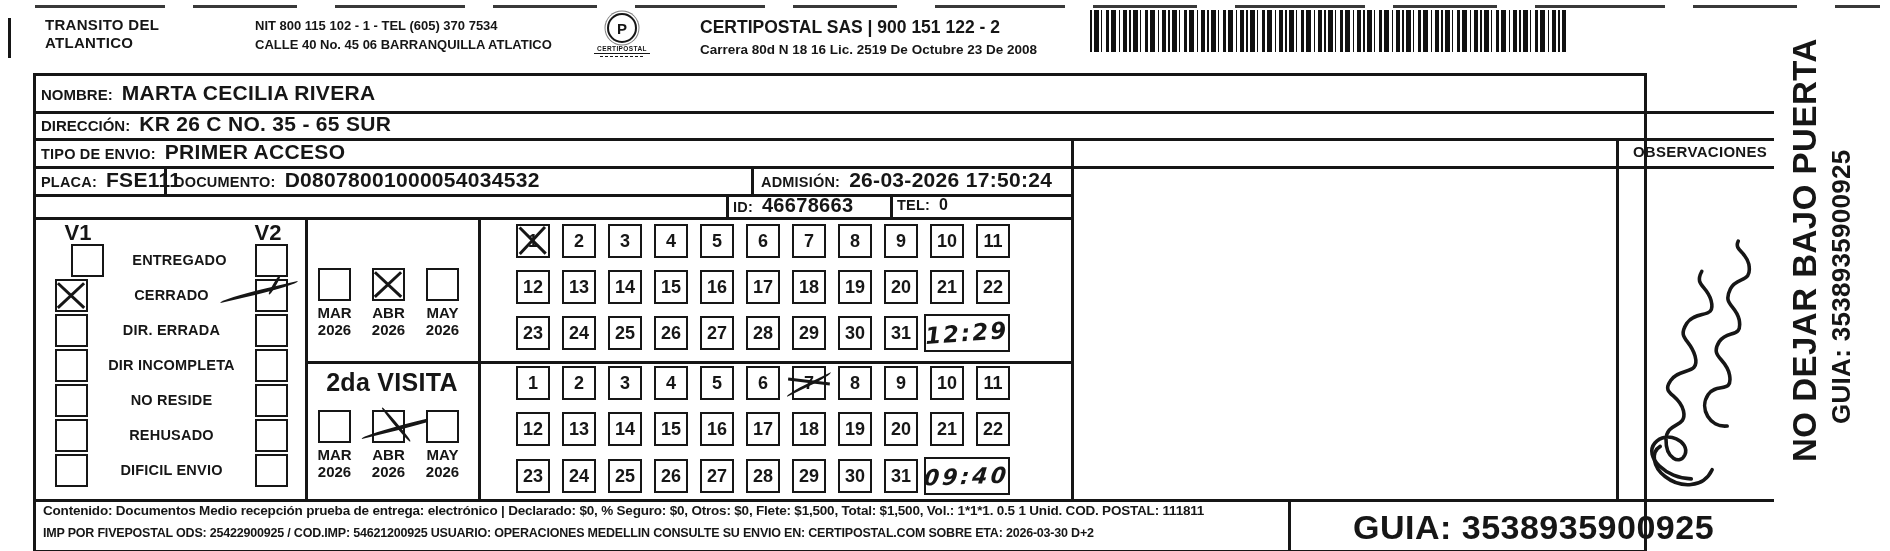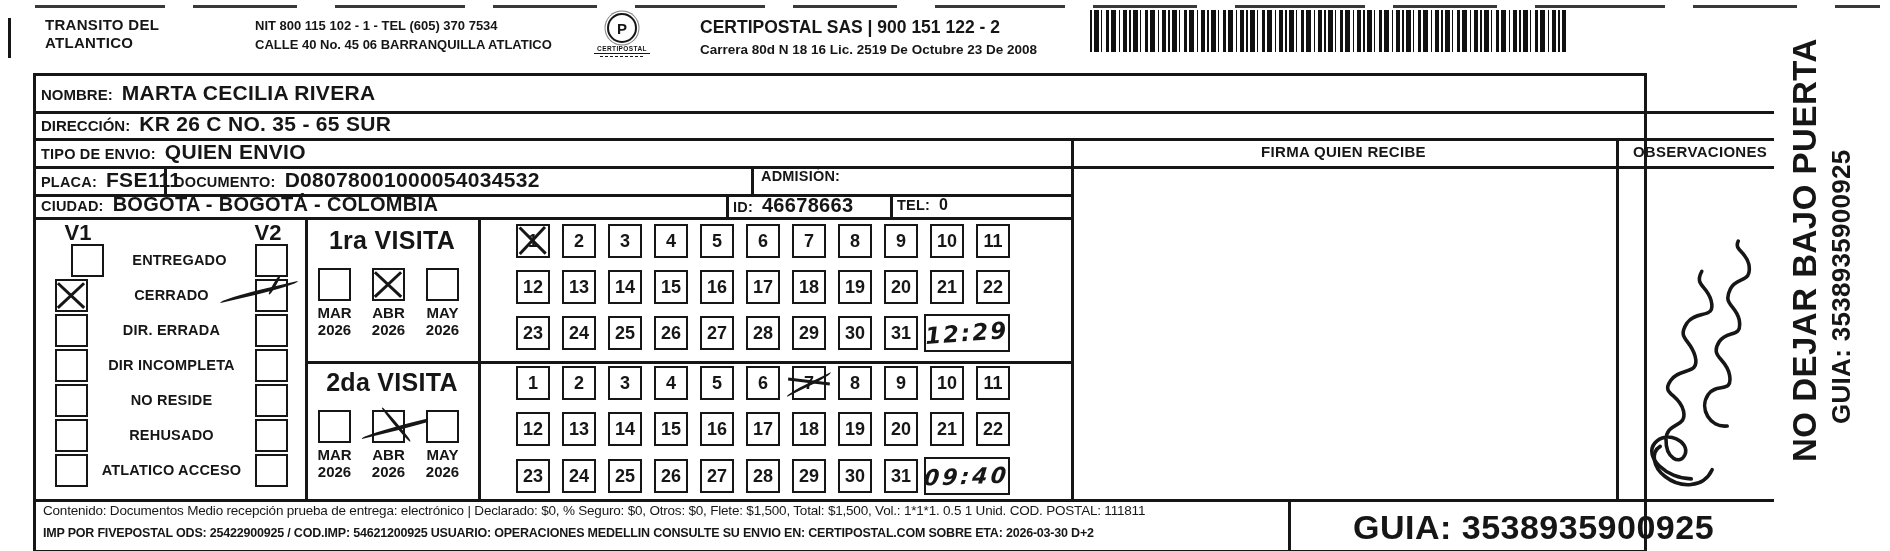--- a/index.html
+++ b/index.html
@@ -71,21 +71,21 @@
   .day-cell.px-day::before,.day-cell.px-day::after { content:""; position:absolute; left:-4px; top:13px; width:37px; height:3.4px; background:#161616;}
   .px-day::before{ transform:rotate(45deg);} .px-day::after{ transform:rotate(-47deg);}
   .sc1 { position:absolute; left:-10px; top:15px; width:50px; height:3.4px; background:#161616; transform:rotate(-26deg); border-radius:60%/100% 0;}
   .sc2 { position:absolute; left:-6px; top:12px; width:42px; height:3px; background:#161616; transform:rotate(7deg);}
   .time-box { position:absolute; width:86px; height:38px; border:2.5px solid #161616;
     display:flex; align-items:center; justify-content:center; overflow:visible;}
   .hand-time { font-family:"DejaVu Sans",sans-serif; font-style:italic; font-weight:700; font-size:23px;
     transform:rotate(-4deg); display:inline-block; letter-spacing:2px;}
   .hand-time2 { transform:rotate(-2deg) skewX(-8deg); font-size:22px; letter-spacing:3px;}
   
-  .foot1 { position:absolute; left:7px; top:427px; font-weight:400; font-size:13.5px; letter-spacing:-0.2px; white-space:nowrap;}
+  .foot1 { position:absolute; left:7px; top:427px; font-weight:700; font-size:13.5px; letter-spacing:-0.2px; white-space:nowrap;}
   .foot2 { position:absolute; left:7px; top:450px; font-weight:700; font-size:12.5px; letter-spacing:-0.2px; white-space:nowrap;}
   .guia-cell { position:absolute; left:1252px; top:423px; width:491px; height:57px;
     display:flex; align-items:center; justify-content:center; font-weight:700; font-size:34px; letter-spacing:.5px;}
   
   .signature { position:absolute; left:1532px; top:237px; width:260px; height:96px;
     transform:rotate(-76deg); transform-origin:center;}
   
   .side1 { position:absolute; left:1786px; top:462px; transform:rotate(-90deg); transform-origin:0 0;
     white-space:nowrap; font-weight:700; font-size:33px; letter-spacing:.5px;}
   .side2 { position:absolute; left:1826px; top:424px; transform:rotate(-90deg); transform-origin:0 0;
@@ -141,47 +141,43 @@
     <div class="frow" style="left:5px;top:5px">
       <span class="flabel-big">NOMBRE:</span>
       <span class="fvalue">MARTA CECILIA RIVERA</span>
     </div>
     <div class="frow" style="left:5px;top:36px">
       <span class="flabel-big">DIRECCIÓN:</span>
       <span class="fvalue">KR 26 C NO. 35 - 65 SUR</span>
     </div>
     <div class="frow" style="left:5px;top:64px">
       <span class="flabel">TIPO DE ENVIO:</span>
-      <span class="fvalue">QUIEN ENVIO</span>
+      <span class="fvalue">PRIMER ACCESO</span>
     </div>
     <div class="frow" style="left:5px;top:92px">
       <span class="flabel">PLACA:</span>
       <span class="fvalue">FSE111</span>
     </div>
     <div class="frow" style="left:138px;top:92px">
       <span class="flabel">DOCUMENTO:</span>
       <span class="fvalue">D08078001000054034532</span>
     </div>
     <div class="frow" style="left:725px;top:92px">
       <span class="flabel">ADMISIÓN:</span>
-    </div>
-    <div class="frow" style="left:5px;top:117px">
-      <span class="flabel">CIUDAD:</span>
-      <span class="fvalue" style="font-size:20px">BOGOTA - BOGOTÁ - COLOMBIA</span>
+      <span class="fvalue">26-03-2026 17:50:24</span>
     </div>
     <div class="frow" style="left:697px;top:118px">
       <span class="flabel">ID:</span>
       <span class="fvalue" style="font-size:20px">46678663</span>
     </div>
     <div class="frow" style="left:861px;top:120px">
       <span class="flabel">TEL:</span>
       <span class="fvalue" style="font-size:16px">0</span>
     </div>
 
-    <div class="colhead" style="left:1035px;top:67px;width:545px">FIRMA QUIEN RECIBE</div>
     <div class="colhead" style="left:1584px;top:67px;width:160px">OBSERVACIONES</div>
 
     <div class="vhead" style="left:22px;top:144px">V1</div>
     <div class="vhead" style="left:212px;top:144px">V2</div>
     <div id="status-rows">
         <div class="status-row" style="top: 167px; padding-left: 16px;">
           <div class="cbx b1"></div>
           <div class="status-label">ENTREGADO</div>
           <div class="cbx b2"></div>
         </div>
@@ -208,26 +204,25 @@
           <div class="status-label">NO RESIDE</div>
           <div class="cbx b2"></div>
         </div>
         <div class="status-row" style="top: 342px;">
           <div class="cbx b1"></div>
           <div class="status-label">REHUSADO</div>
           <div class="cbx b2"></div>
         </div>
         <div class="status-row" style="top: 377px;">
           <div class="cbx b1"></div>
-          <div class="status-label">ATLATICO ACCESO</div>
-          <div class="cbx b2"></div>
-        </div>
-      </div>
-
-    <div class="visit-title" style="top:150px">1ra VISITA</div>
+          <div class="status-label">DIFICIL ENVIO</div>
+          <div class="cbx b2"></div>
+        </div>
+      </div>
+
     <div id="months-0" class="months" style="top:192px">
         <div class="month">
           <div class="cbx"></div>
           <div class="mlabel">MAR</div>
           <div class="mlabel">2026</div>
         </div>
         <div class="month">
           <div class="cbx px"></div>
           <div class="mlabel">ABR</div>
           <div class="mlabel">2026</div>

